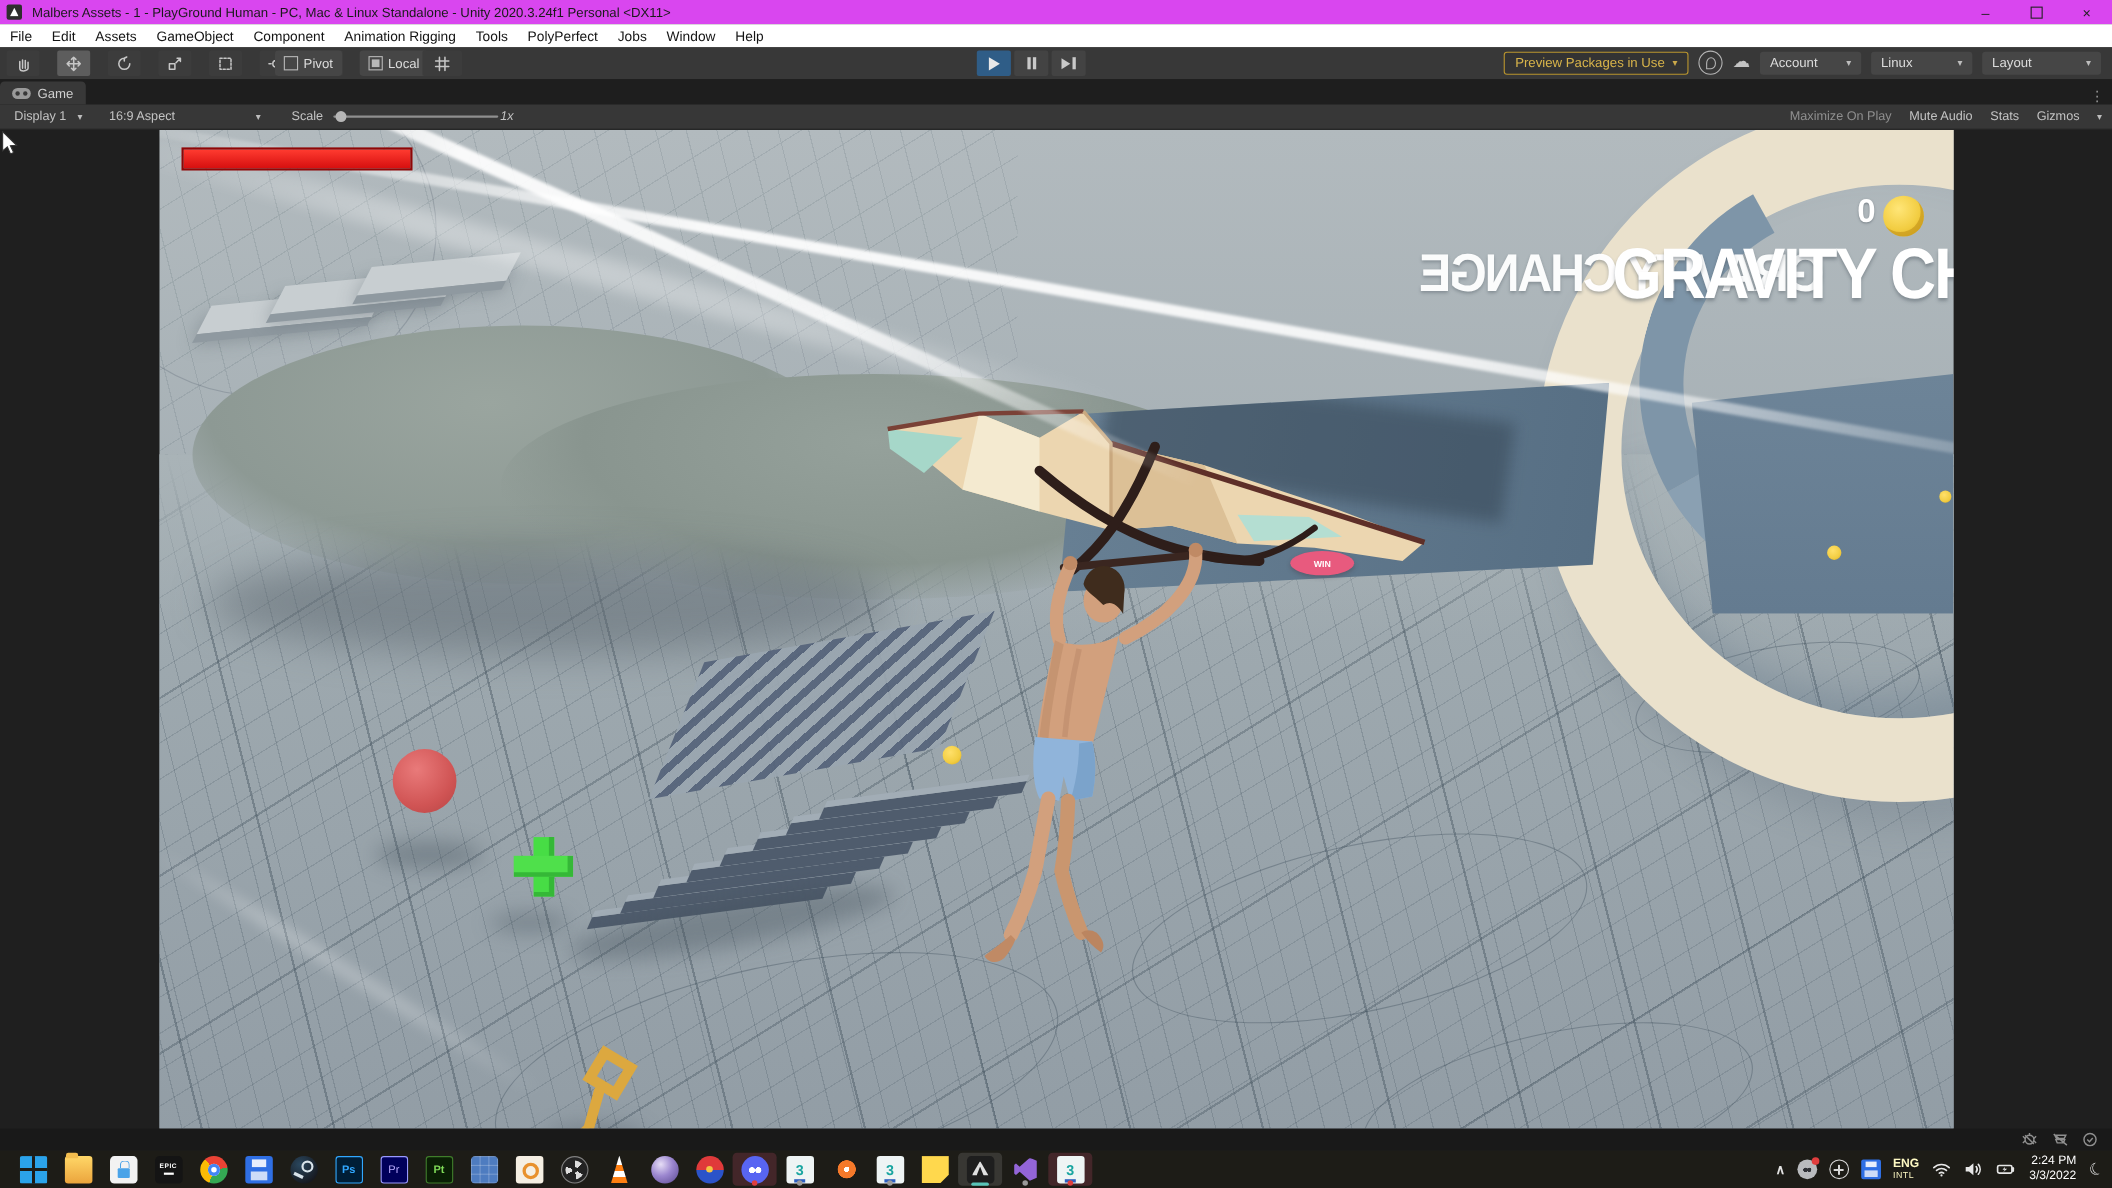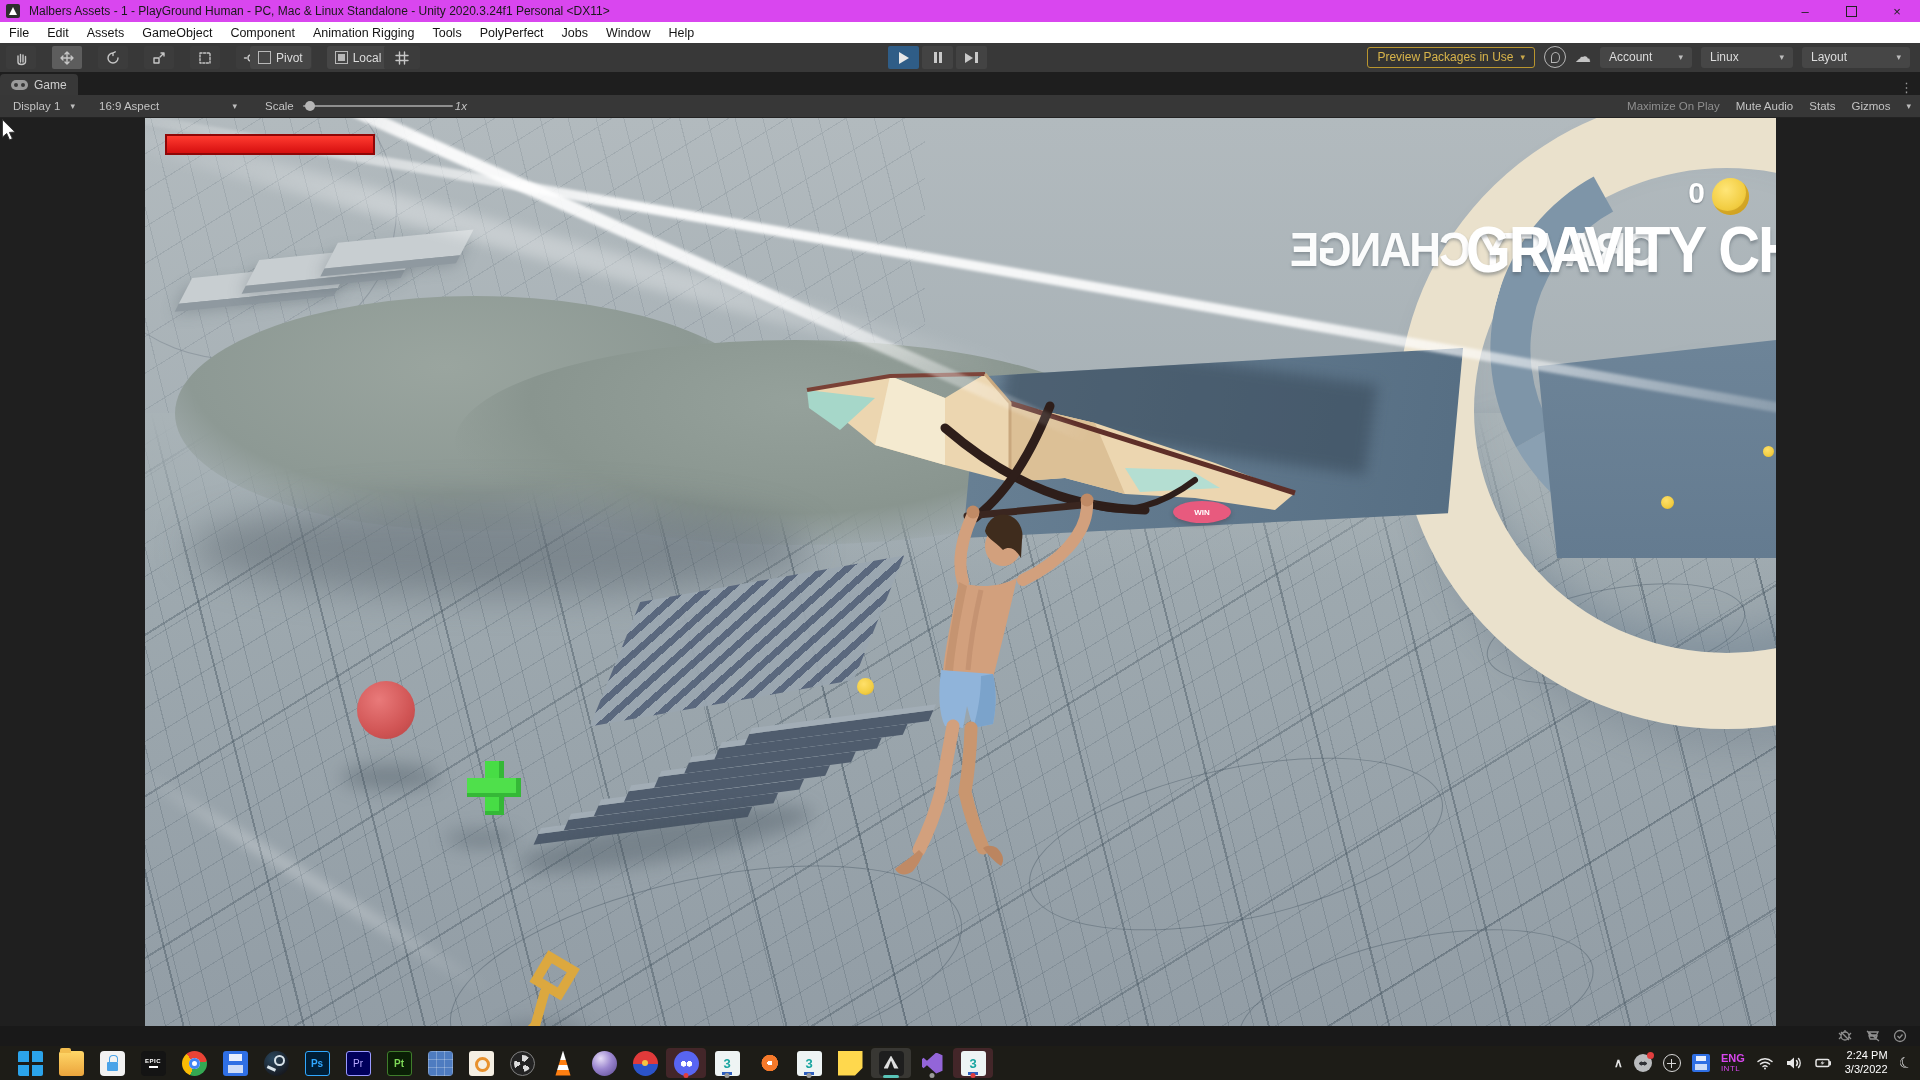--- a/index.html
+++ b/index.html
@@ -185,21 +185,21 @@
   .tray-chevron{color:#e2e2e2;font-size:12px;font-weight:bold;}
   .tray .mini{width:18px;height:18px;position:relative;flex:none;}
   .mini.disc{border-radius:50%;background:#b9bbbe;}
   .mini.disc::before{content:"";position:absolute;inset:4px;background:radial-gradient(circle at 33% 55%,#2f3136 0 1.8px,transparent 2.2px),radial-gradient(circle at 67% 55%,#2f3136 0 1.8px,transparent 2.2px);}
   .mini.circapp{border:1.6px solid #d8d8d8;border-radius:50%;box-sizing:border-box;}
   .mini.circapp::before{content:"";position:absolute;left:50%;top:50%;width:9px;height:9px;margin:-4.5px;
     background:linear-gradient(90deg,transparent 0 3.6px,#d8d8d8 3.6px 5.4px,transparent 5.4px),linear-gradient(0deg,transparent 0 3.6px,#d8d8d8 3.6px 5.4px,transparent 5.4px);}
   .mini.floppy2{background:#2f6fe4;border-radius:2px;}
   .mini.floppy2::before{content:"";position:absolute;left:4px;top:2px;width:10px;height:5px;background:#e8eefc;}
   .mini.floppy2::after{content:"";position:absolute;left:3px;bottom:2px;width:12px;height:6px;background:#cddcf8;}
-  .lang{color:#d946ef;text-align:left;line-height:1.05;}
+  .lang{color:#fef9c3;text-align:left;line-height:1.05;}
   .lang .l1{font-size:11px;font-weight:bold;}
   .lang .l2{font-size:8px;letter-spacing:.5px;}
   .clock{color:#fff;text-align:right;line-height:1.25;font-size:11px;}
   .moon{color:#e0e0e0;font-size:15px;transform:rotate(-18deg);}
   .traysvg{stroke:#e6e6e6;fill:none;stroke-width:1.5;stroke-linecap:round;}
 
   .cursor{position:absolute;left:1px;top:119px;z-index:200;}
 </style>
 </head>
 <body>

